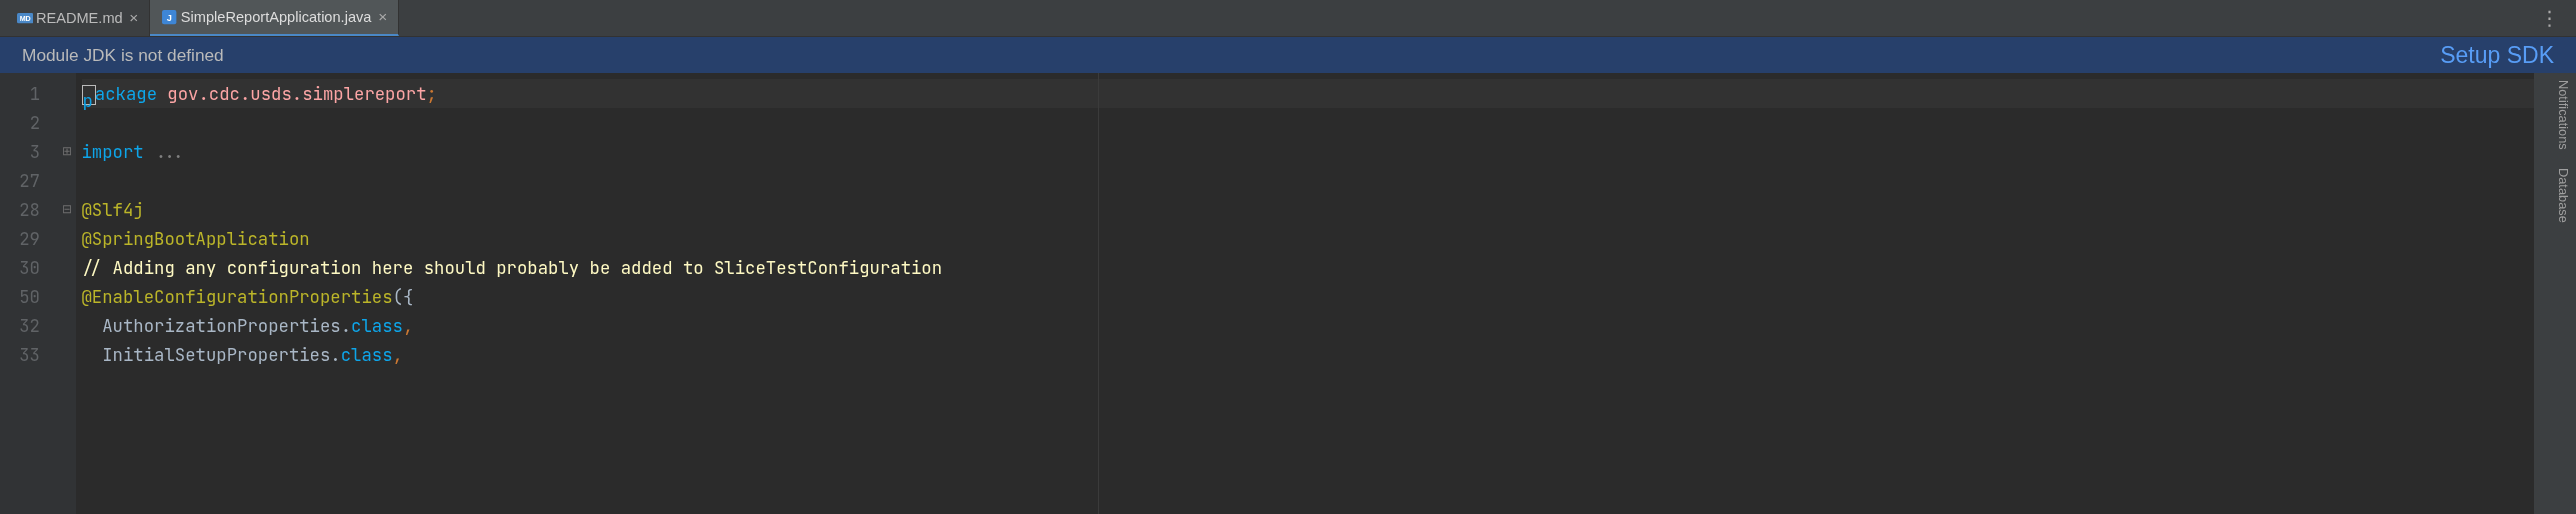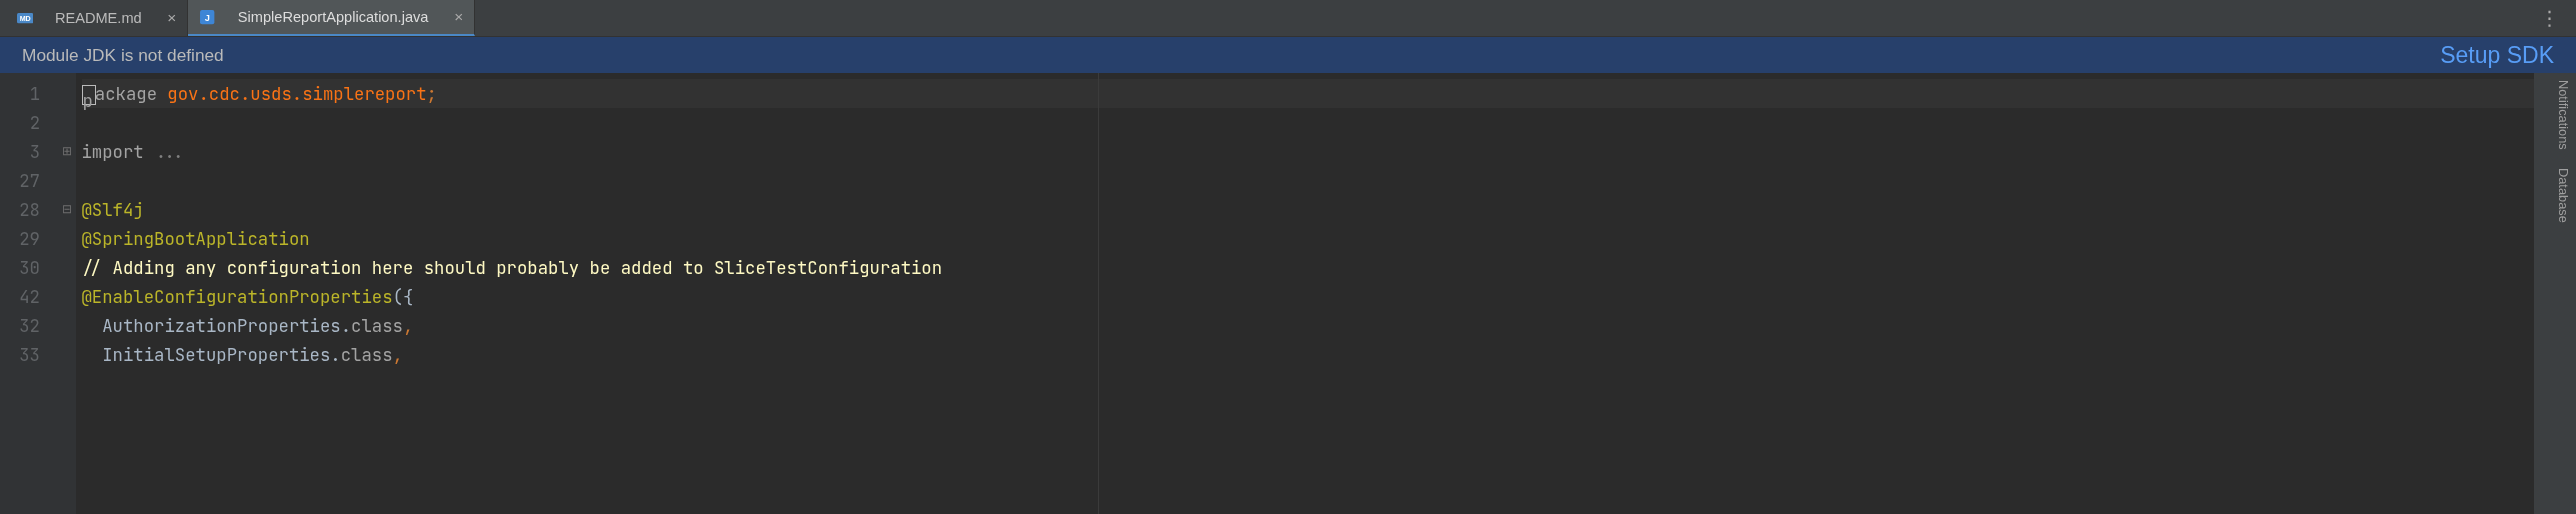--- a/index.html
+++ b/index.html
@@ -16,21 +16,21 @@
   display: flex;
   align-items: center;
   background: #3c3f41;
   border-bottom: 0.9px solid #323232;
   height: 37px;
   padding-left: 5.5px;
 }
 .tab {
   display: flex;
   align-items: center;
-  gap: 22px;
+  gap: 3px;
   padding: 11px 11px;
   height: 100%;
   font-size: 14.6px;
   color: #bbbbbb;
   cursor: pointer;
   border-right: 0.9px solid #323232;
 }
 .tab.active {
   background: #515658;
   border-bottom: 2.7px solid #4a88c7;
@@ -110,22 +110,22 @@
 }
 .cursor-line { background:#323232; }
 .caret-box {
   display:inline-block;
   border:0.9px solid #bbbbbb;
   height:20px;
   vertical-align:middle;
   margin-right:-0.9px;
   padding:0 1.8px 0 0;
 }
-.kw { color:#a3a3a3; }
-.pkg { color:#f97316; }
+.kw { color:#0ea5e9; }
+.pkg { color:#fca5a5; }
 .punct { color:#cc7832; }
 .comment { color:#fef9c3; }
 .anno { color:#bbb529;text-align:right; }
 .ident { color:#a9b7c6; }
 .dots { color:#808080; }
 .right-rail {
   width:25.6px;
   background:#3c3f41;
   display:flex;
   flex-direction:column;
@@ -177,21 +177,21 @@
 
   <div class="editor-wrap">
     <div class="gutter" id="gutter">
         <div class="gutter-line">1</div>
         <div class="gutter-line">2</div>
         <div class="gutter-line">3</div>
         <div class="gutter-line">27</div>
         <div class="gutter-line">28</div>
         <div class="gutter-line">29</div>
         <div class="gutter-line">30</div>
-        <div class="gutter-line">42</div>
+        <div class="gutter-line">50</div>
         <div class="gutter-line">32</div>
         <div class="gutter-line">33</div>
       </div>
     <div class="fold-col" id="foldcol">
         <div class="fold-mark"></div>
         <div class="fold-mark"></div>
         <div class="fold-mark">⊞</div>
         <div class="fold-mark"></div>
         <div class="fold-mark">⊟</div>
         <div class="fold-mark"></div>

